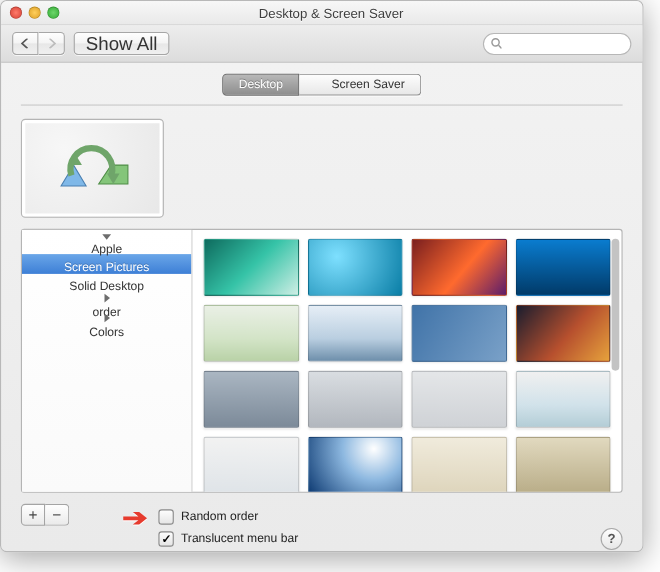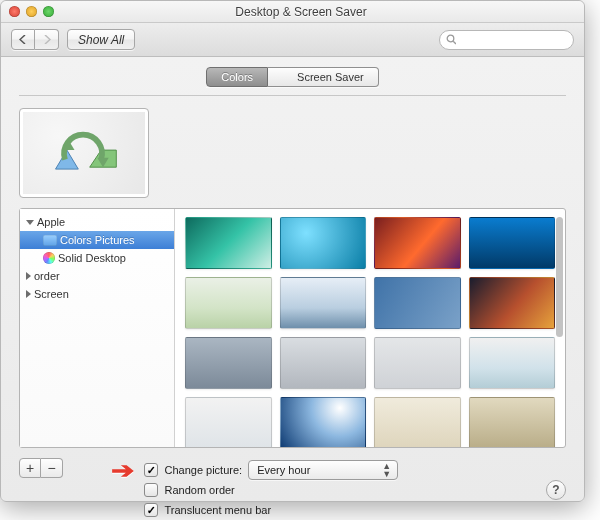--- a/index.html
+++ b/index.html
@@ -42,24 +42,23 @@
     background: linear-gradient(#ededed,#dcdcdc);
     border-bottom:1px solid #bdbdbd;
     display:flex; align-items:center; padding:0 10px; gap:8px;
   }
   .aqua-btn, .aqua-seg button {
     height:21px;
     border:1px solid #a6a6a6;
     border-radius:4px;
     background:linear-gradient(#fefefe,#f4f4f4 49%,#e7e7e7 51%,#f0f0f0);
     color:#333;
-    font-size:12px;
+    font-size:17px;
     padding:0 10px;
     box-shadow:0 1px 0 rgba(255,255,255,.7);
-    font-style:italic;
   }
   .aqua-seg { display:inline-flex; }
   .aqua-seg button { border-radius:0; padding:0 6px; width:24px; display:flex; align-items:center; justify-content:center;}
   .aqua-seg button:first-child{ border-radius:4px 0 0 4px; }
   .aqua-seg button:last-child{ border-radius:0 4px 4px 0; border-left:none;}
   .search {
     margin-left:auto; width:135px; height:20px;
     border:1px solid #b7b7b7; border-radius:10px;
     background:#fff; display:flex; align-items:center; padding:0 6px; gap:4px;
   }
@@ -102,21 +101,21 @@
     border-radius:3px;
     position:relative;
     margin-bottom:10px;
   }
   .tree {
     width:155px; border-right:1px solid #d1d1d1;
     font-size:11px; color:#333; padding:4px 0;
     overflow:hidden;
     background:linear-gradient(#fff,#fafafa);
   }
-  .tree-row { display:flex; align-items:center; gap:3px; height:18px; padding:0 6px; white-space:nowrap;}
+  .tree-row { display:flex; align-items:center; gap:3px; height:18px; padding:0 6px; white-space:nowrap;flex-direction:column;}
   .tree-row.sel { background:linear-gradient(#6aa6e8,#3d7fd6); color:#fff; text-shadow:0 -1px 0 rgba(0,0,0,.2);}
   .tri { width:0;height:0;border-style:solid;}
   .tri.open{ border-width:5px 4px 0 4px; border-color:#6d6d6d transparent transparent transparent;}
   .tri.closed{ border-width:4px 0 4px 5px; border-color:transparent transparent transparent #6d6d6d;}
   .folder { width:14px; height:11px; background:linear-gradient(#9acfff,#5ea1e6); border-radius:2px; box-shadow:inset 0 0 0 .5px rgba(0,0,0,.15);}
   .wheel {
     width:12px;height:12px;border-radius:50%;
     background:conic-gradient(#ff5f5f,#ffd05f,#7dff5f,#5fffe9,#5f8cff,#c15fff,#ff5fb0,#ff5f5f);
     box-shadow:inset 0 0 0 .5px rgba(0,0,0,.2);
   }
@@ -229,21 +228,21 @@
           <line x1="7.2" y1="7.2" x2="10" y2="10" stroke="#9a9a9a" stroke-width="1.3"></line>
         </svg>
       <input type="text" placeholder="" style="">
     </div>
   </div>
 
   <div class="content">
 
     <div class="tabs">
       <div class="segtab">
-        <button class="sel">Colors</button>
+        <button class="sel">Desktop</button>
         <button>Screen Saver</button>
       </div>
     </div>
 
     <div class="panel">
 
       <div class="preview">
         <div class="prev-swirl">
           <svg viewBox="0 0 80 64">
             <polygon points="10,50 34,50 22,30" fill="#7fb8e8" stroke="#4a7fb0"></polygon>
@@ -257,34 +256,34 @@
 
       <div class="split">
         <div class="tree">
           <div class="tree-row">
             <span class="tri open"></span>
             <span>Apple</span>
           </div>
           <div class="tree-row sel">
             <span class="indent"></span>
             <span class="folder"></span>
-            <span>Colors Pictures</span>
+            <span>Screen Pictures</span>
           </div>
           <div class="tree-row">
             <span class="indent"></span>
             <span class="wheel"></span>
             <span>Solid Desktop</span>
           </div>
           <div class="tree-row">
             <span class="tri closed"></span>
             <span>order</span>
           </div>
           <div class="tree-row">
             <span class="tri closed"></span>
-            <span>Screen</span>
+            <span>Colors</span>
           </div>
         </div>
 
         <div class="grid-wrap">
           <div class="grid">
             <div class="thumb wp1"></div>
             <div class="thumb wp2"></div>
             <div class="thumb wp3"></div>
             <div class="thumb wp4"></div>
             <div class="thumb wp5"></div>
@@ -307,28 +306,20 @@
       <div class="footer-row">
         <div class="plusminus">
           <button>+</button>
           <button>−</button>
         </div>
 
         <div class="arrow">➔</div>
 
         <div class="opts">
           <div class="optrow">
-            <span class="mac-check on"></span>
-            <span>Change picture:</span>
-            <span class="popup">
-              <span>Every hour</span>
-              <span class="chev">▲<br>▼</span>
-            </span>
-          </div>
-          <div class="optrow">
             <span class="mac-check"></span>
             <span>Random order</span>
           </div>
           <div class="optrow">
             <span class="mac-check on"></span>
             <span>Translucent menu bar</span>
           </div>
         </div>
 
         <div class="help">?</div>

